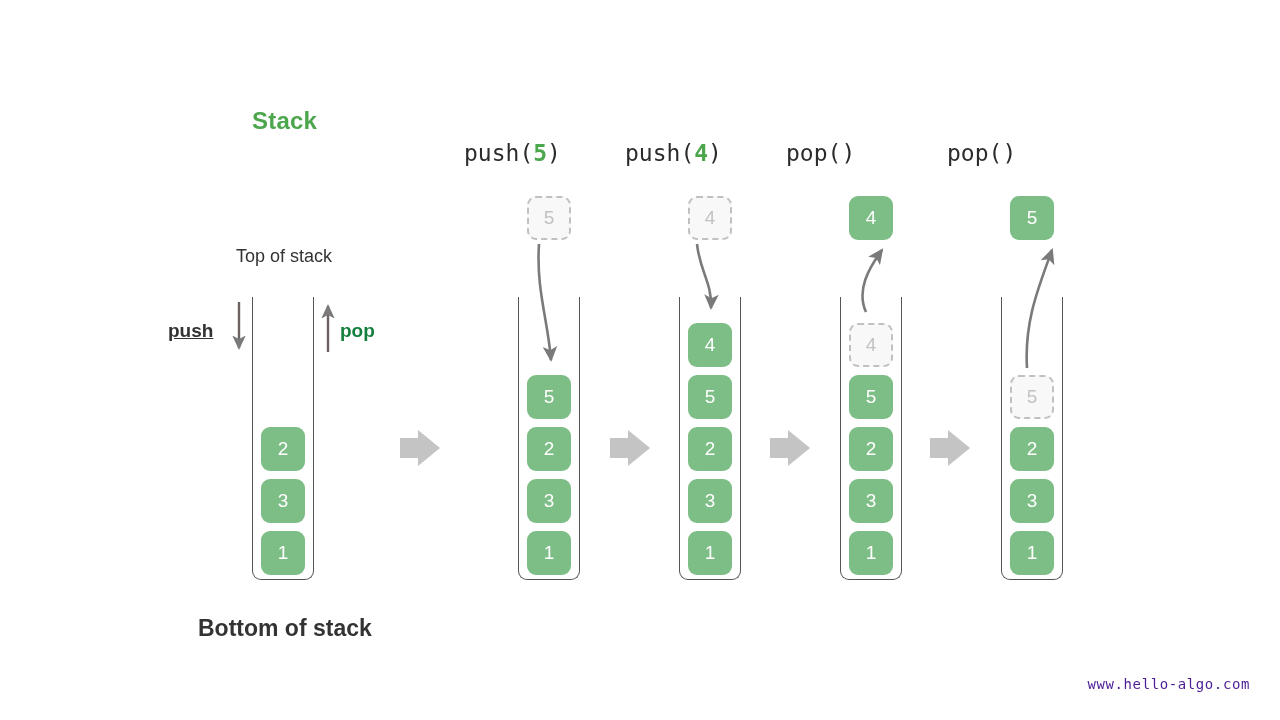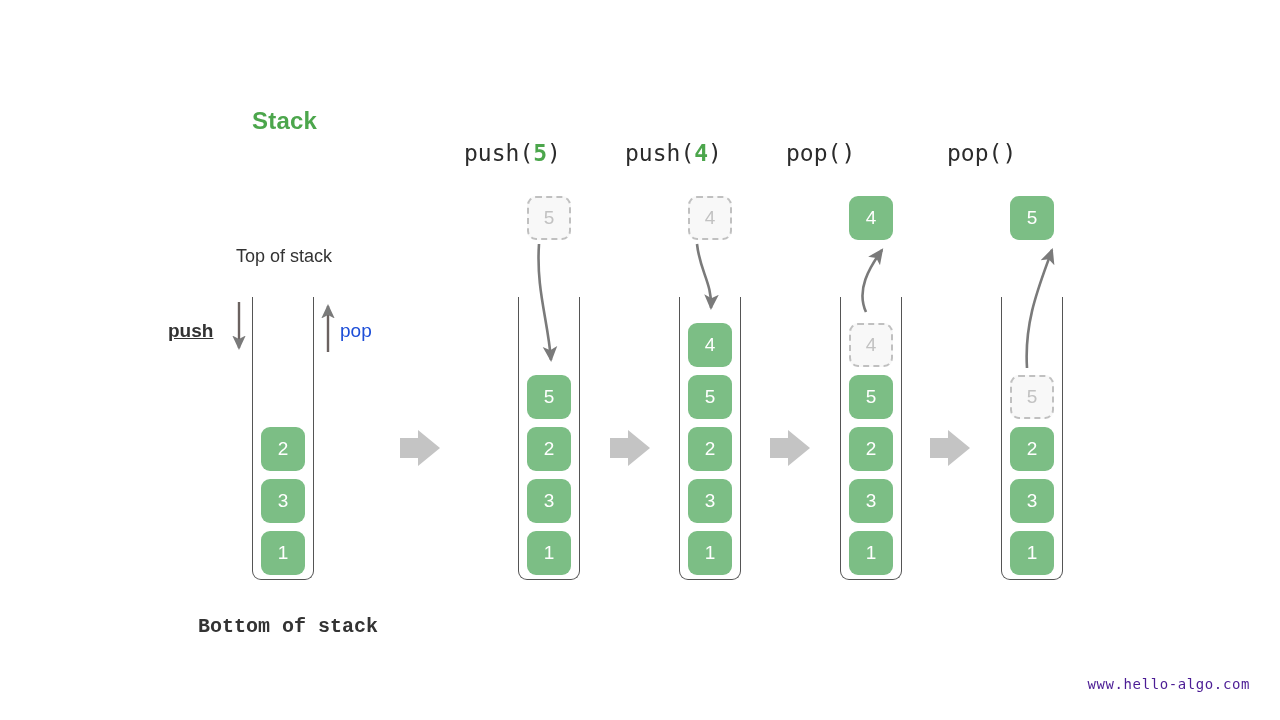--- a/index.html
+++ b/index.html
@@ -40,43 +40,42 @@
     font-size: 18px;
     font-weight: normal;
     color: #333333;
     white-space: nowrap;
     margin-left: 20px;
   }
   .label-bottom {
     position: absolute;
     left: 198px;
     top: 615px;
-    font-size: 20px;
+    font-size: 23px;
     font-weight: bold;
     color: #333333;
     white-space: nowrap;
-    font-family: Liberation Mono, monospace;
   }
   .label-push {
     position: absolute;
     left: 168px;
     top: 320px;
     font-size: 19px;
     font-weight: bold;
     color: #333333;
     white-space: nowrap;
     text-decoration: underline;
   }
   .label-pop {
     position: absolute;
     left: 340px;
     top: 320px;
     font-size: 19px;
-    font-weight: normal;
-    color: #1d4ed8;
+    font-weight: bold;
+    color: #15803d;
     white-space: nowrap;
   }
   .op-label {
     position: absolute;
     top: 140px;
     font-family: "DejaVu Sans Mono", monospace;
     font-size: 23px;
     color: #2b2b2b;
     white-space: nowrap;
     text-align: left;

